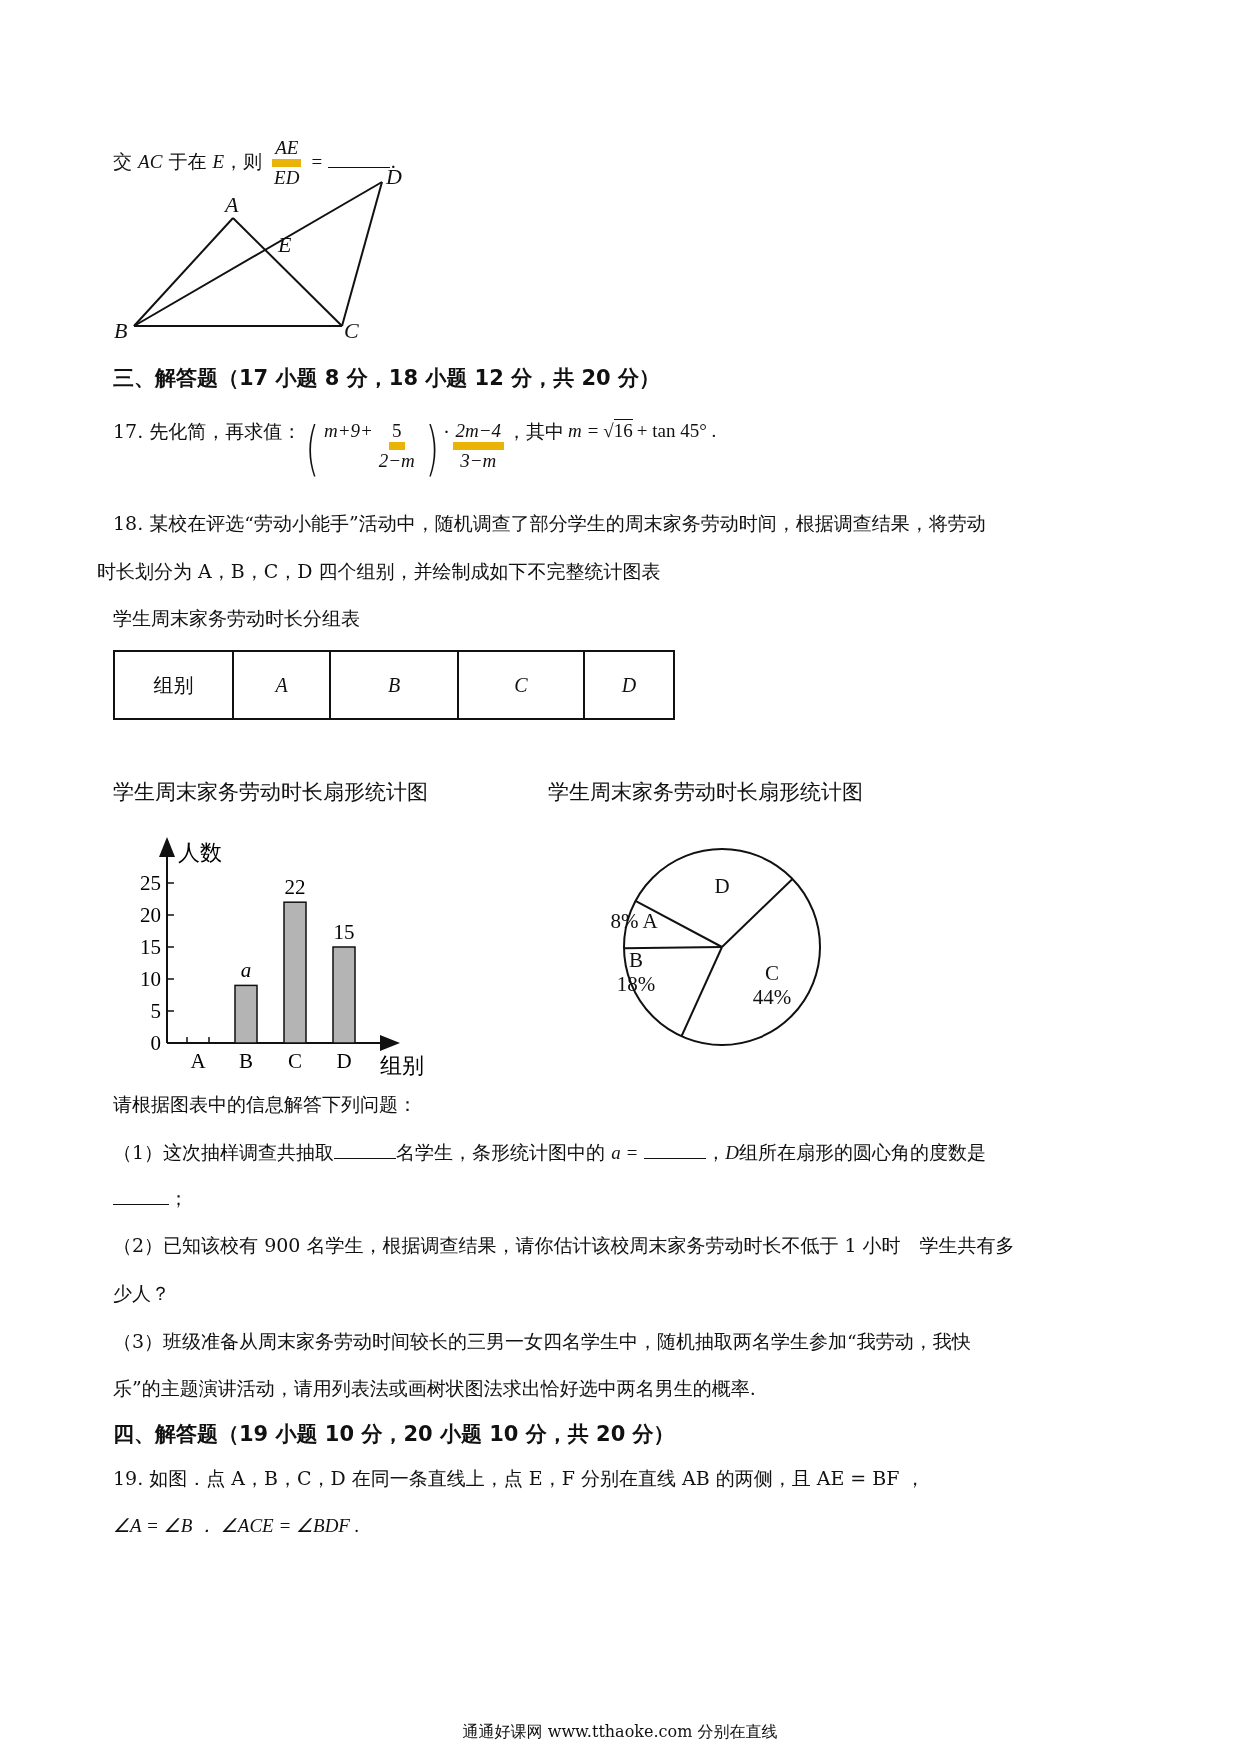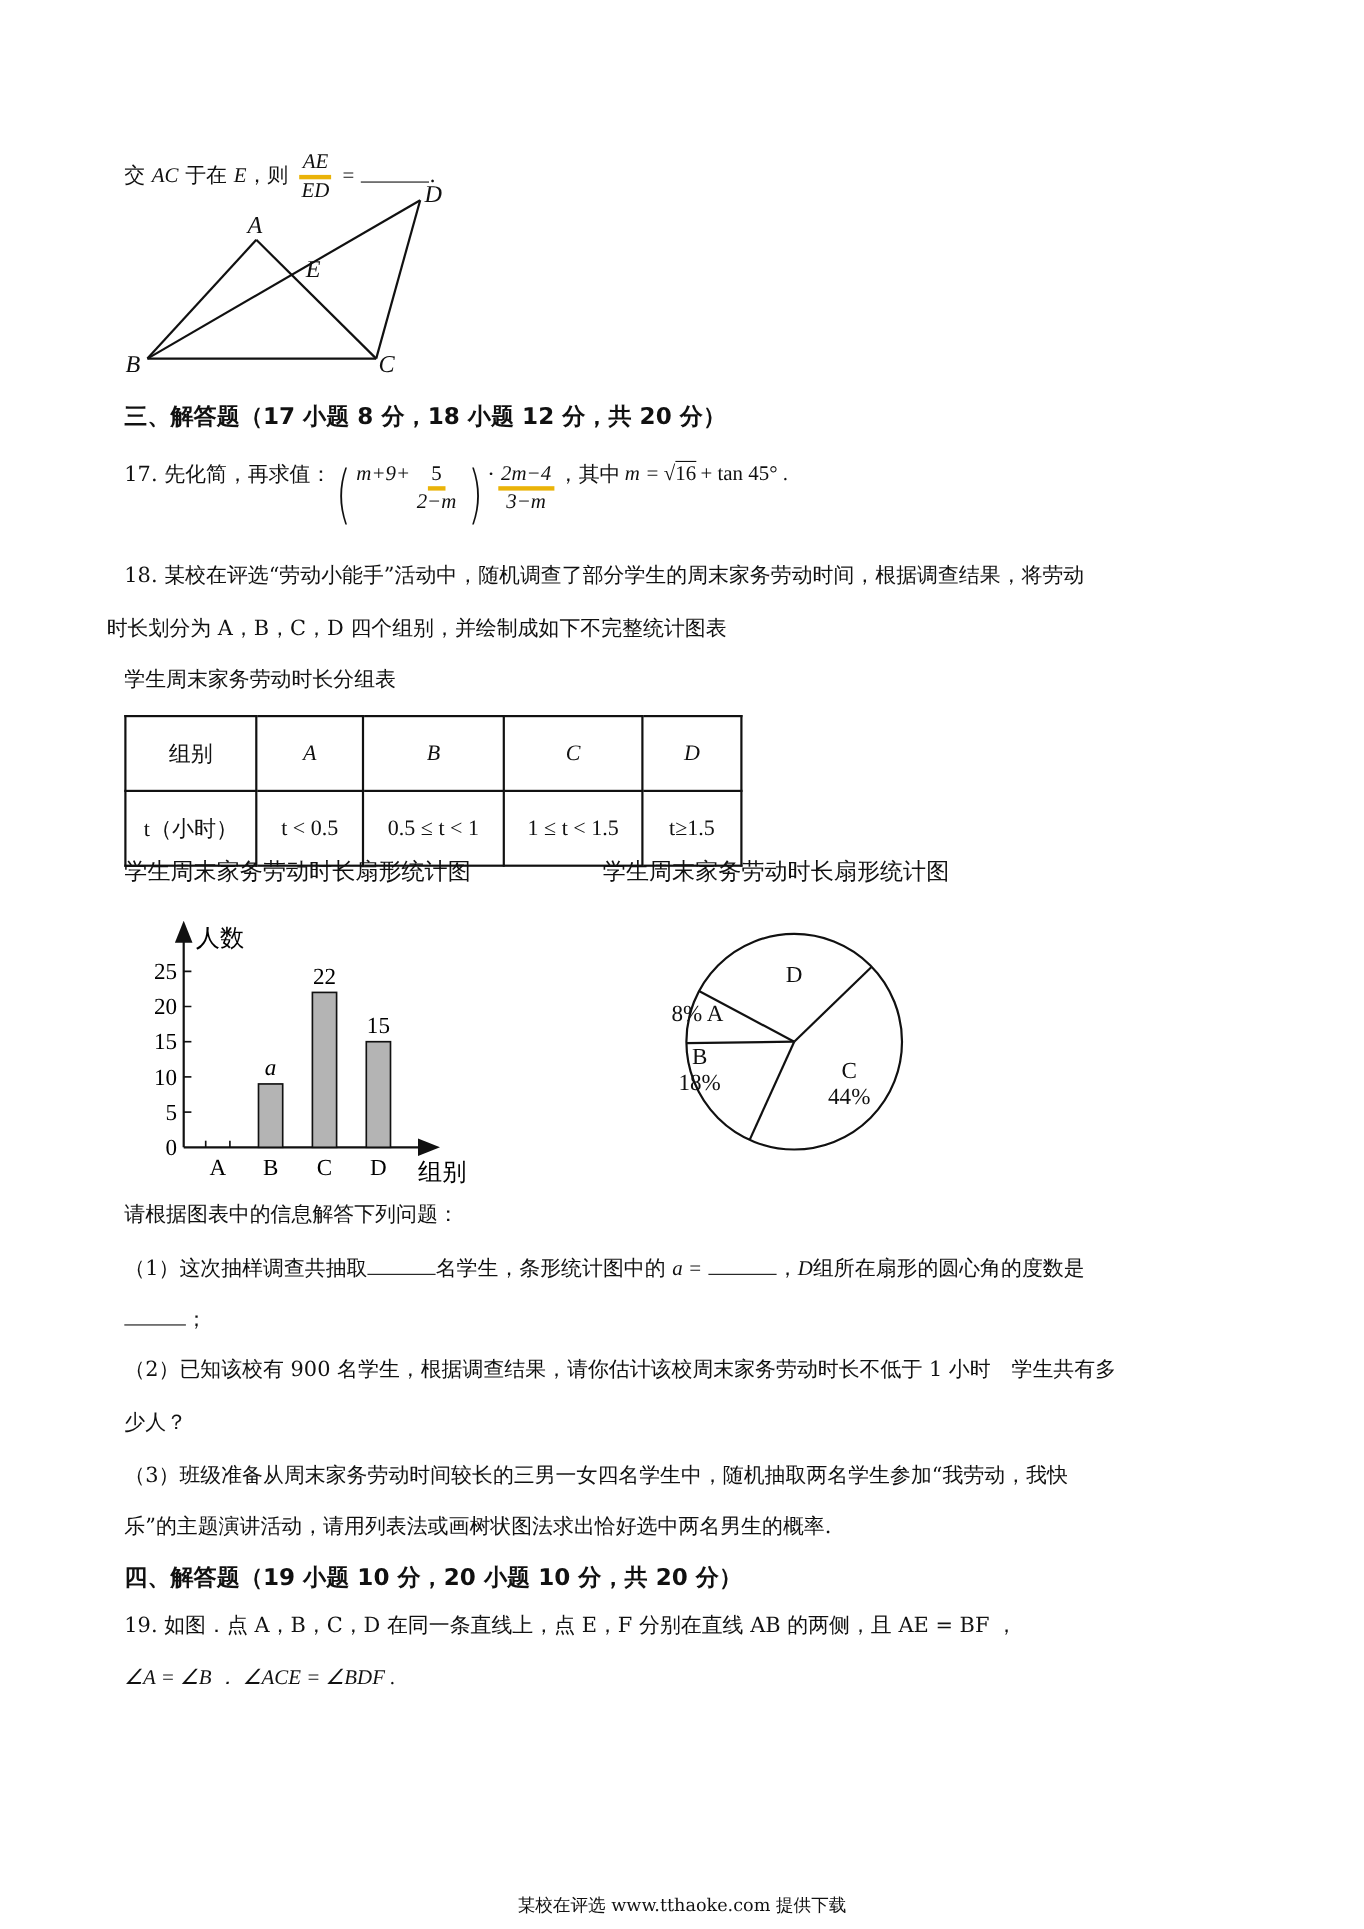--- a/index.html
+++ b/index.html
@@ -5,21 +5,21 @@
   html, body { margin:0; padding:0; background:#fff; }
   body { width:1240px; height:1754px; position:relative; overflow:hidden;
          font-family:"DejaVu Serif","Liberation Serif",serif; color:#111; }
   .abs { position:absolute; }
   .txt { font-size:19px; line-height:1.2; white-space:nowrap; }
   .it { font-style:italic; font-family:"Liberation Serif",serif; }
   .rm { font-family:"Liberation Serif",serif; }
   .h { font-weight:bold; font-size:21px; font-family:"DejaVu Sans","Liberation Sans",sans-serif; }
   .blank { display:inline-block; border-bottom:1.5px solid #111; height:18px; vertical-align:baseline; }
   .frac { display:inline-flex; flex-direction:column; align-items:center; vertical-align:middle; margin:0 3px; }
-  .frac .num { padding:0 3px; border-bottom:4px solid #eab308; line-height:1.15; }
+  .frac .num { padding:0 3px; border-bottom:8px solid #eab308; line-height:1.15; }
   .frac .den { padding:0 3px; line-height:1.15; }
   table.grp { border-collapse:collapse; position:absolute; left:113px; top:650px; }
   table.grp td { border:2px solid #111; text-align:center; height:64px; font-size:20px; font-family:"Liberation Serif",serif; }
   .paren { font-size:58px; font-weight:100; line-height:1; vertical-align:middle; font-family:"DejaVu Sans",sans-serif; transform:scaleX(0.6); display:inline-block; }
   svg text { font-family:"Liberation Serif",serif; }
 </style>
 </head>
 <body>
 
 <div class="abs txt" style="left:113px; top:102px;margin-top:35px;">
@@ -79,27 +79,20 @@
 <div class="abs txt" style="left:113px; top:607px;">学生周末家务劳动时长分组表</div>
 
 <table class="grp">
   <tbody>
       <tr>
     <td style="width:115px;">组别</td>
     <td style="width:93px;" class="it">A</td>
     <td style="width:124px;" class="it">B</td>
     <td style="width:122px;" class="it">C</td>
     <td style="width:86px;" class="it">D</td>
-  </tr>
-  <tr>
-    <td>t（小时）</td>
-    <td>t &lt; 0.5</td>
-    <td>0.5 ≤ t &lt; 1</td>
-    <td>1 ≤ t &lt; 1.5</td>
-    <td>t≥1.5</td>
   </tr>
 </tbody>
   </table>
 
 <div class="abs txt" style="left:113px; top:780px; font-size:21px;">学生周末家务劳动时长扇形统计图</div>
 <div class="abs txt" style="left:548px; top:780px; font-size:21px;">学生周末家务劳动时长扇形统计图</div>
 
 <svg id="bar-chart" class="abs" style="left:110px; top:825px;" width="340" height="255">
   <defs>
     <marker id="arr" markerWidth="10" markerHeight="10" refX="5" refY="5" orient="auto">
@@ -167,13 +160,13 @@
 <div class="abs txt" style="left:113px; top:1234px;">（2）已知该校有 900 名学生，根据调查结果，请你估计该校周末家务劳动时长不低于 1 小时　学生共有多</div>
 <div class="abs txt" style="left:113px; top:1282px;">少人？</div>
 <div class="abs txt" style="left:113px; top:1330px;">（3）班级准备从周末家务劳动时间较长的三男一女四名学生中，随机抽取两名学生参加“我劳动，我快</div>
 <div class="abs txt" style="left:113px; top:1377px;">乐”的主题演讲活动，请用列表法或画树状图法求出恰好选中两名男生的概率.</div>
 
 <div class="abs h" style="left:113px; top:1420px;">四、解答题（19 小题 10 分，20 小题 10 分，共 20 分）</div>
 
 <div class="abs txt" style="left:113px; top:1467px;">19. 如图．点 A，B，C，D 在同一条直线上，点 E，F 分别在直线 AB 的两侧，且 AE = BF ，</div>
 <div class="abs txt it" style="left:113px; top:1515px;">∠A = ∠B ． ∠ACE = ∠BDF .</div>
 
-<div class="abs" style="left:0; width:1240px; top:1722px; text-align:center; font-size:16px;">某校在评选  www.tthaoke.com  提供下载</div>
+<div class="abs" style="left:0; width:1240px; top:1722px; text-align:center; font-size:16px;">通通好课网  www.tthaoke.com  分别在直线</div>
 
 </body></html>

